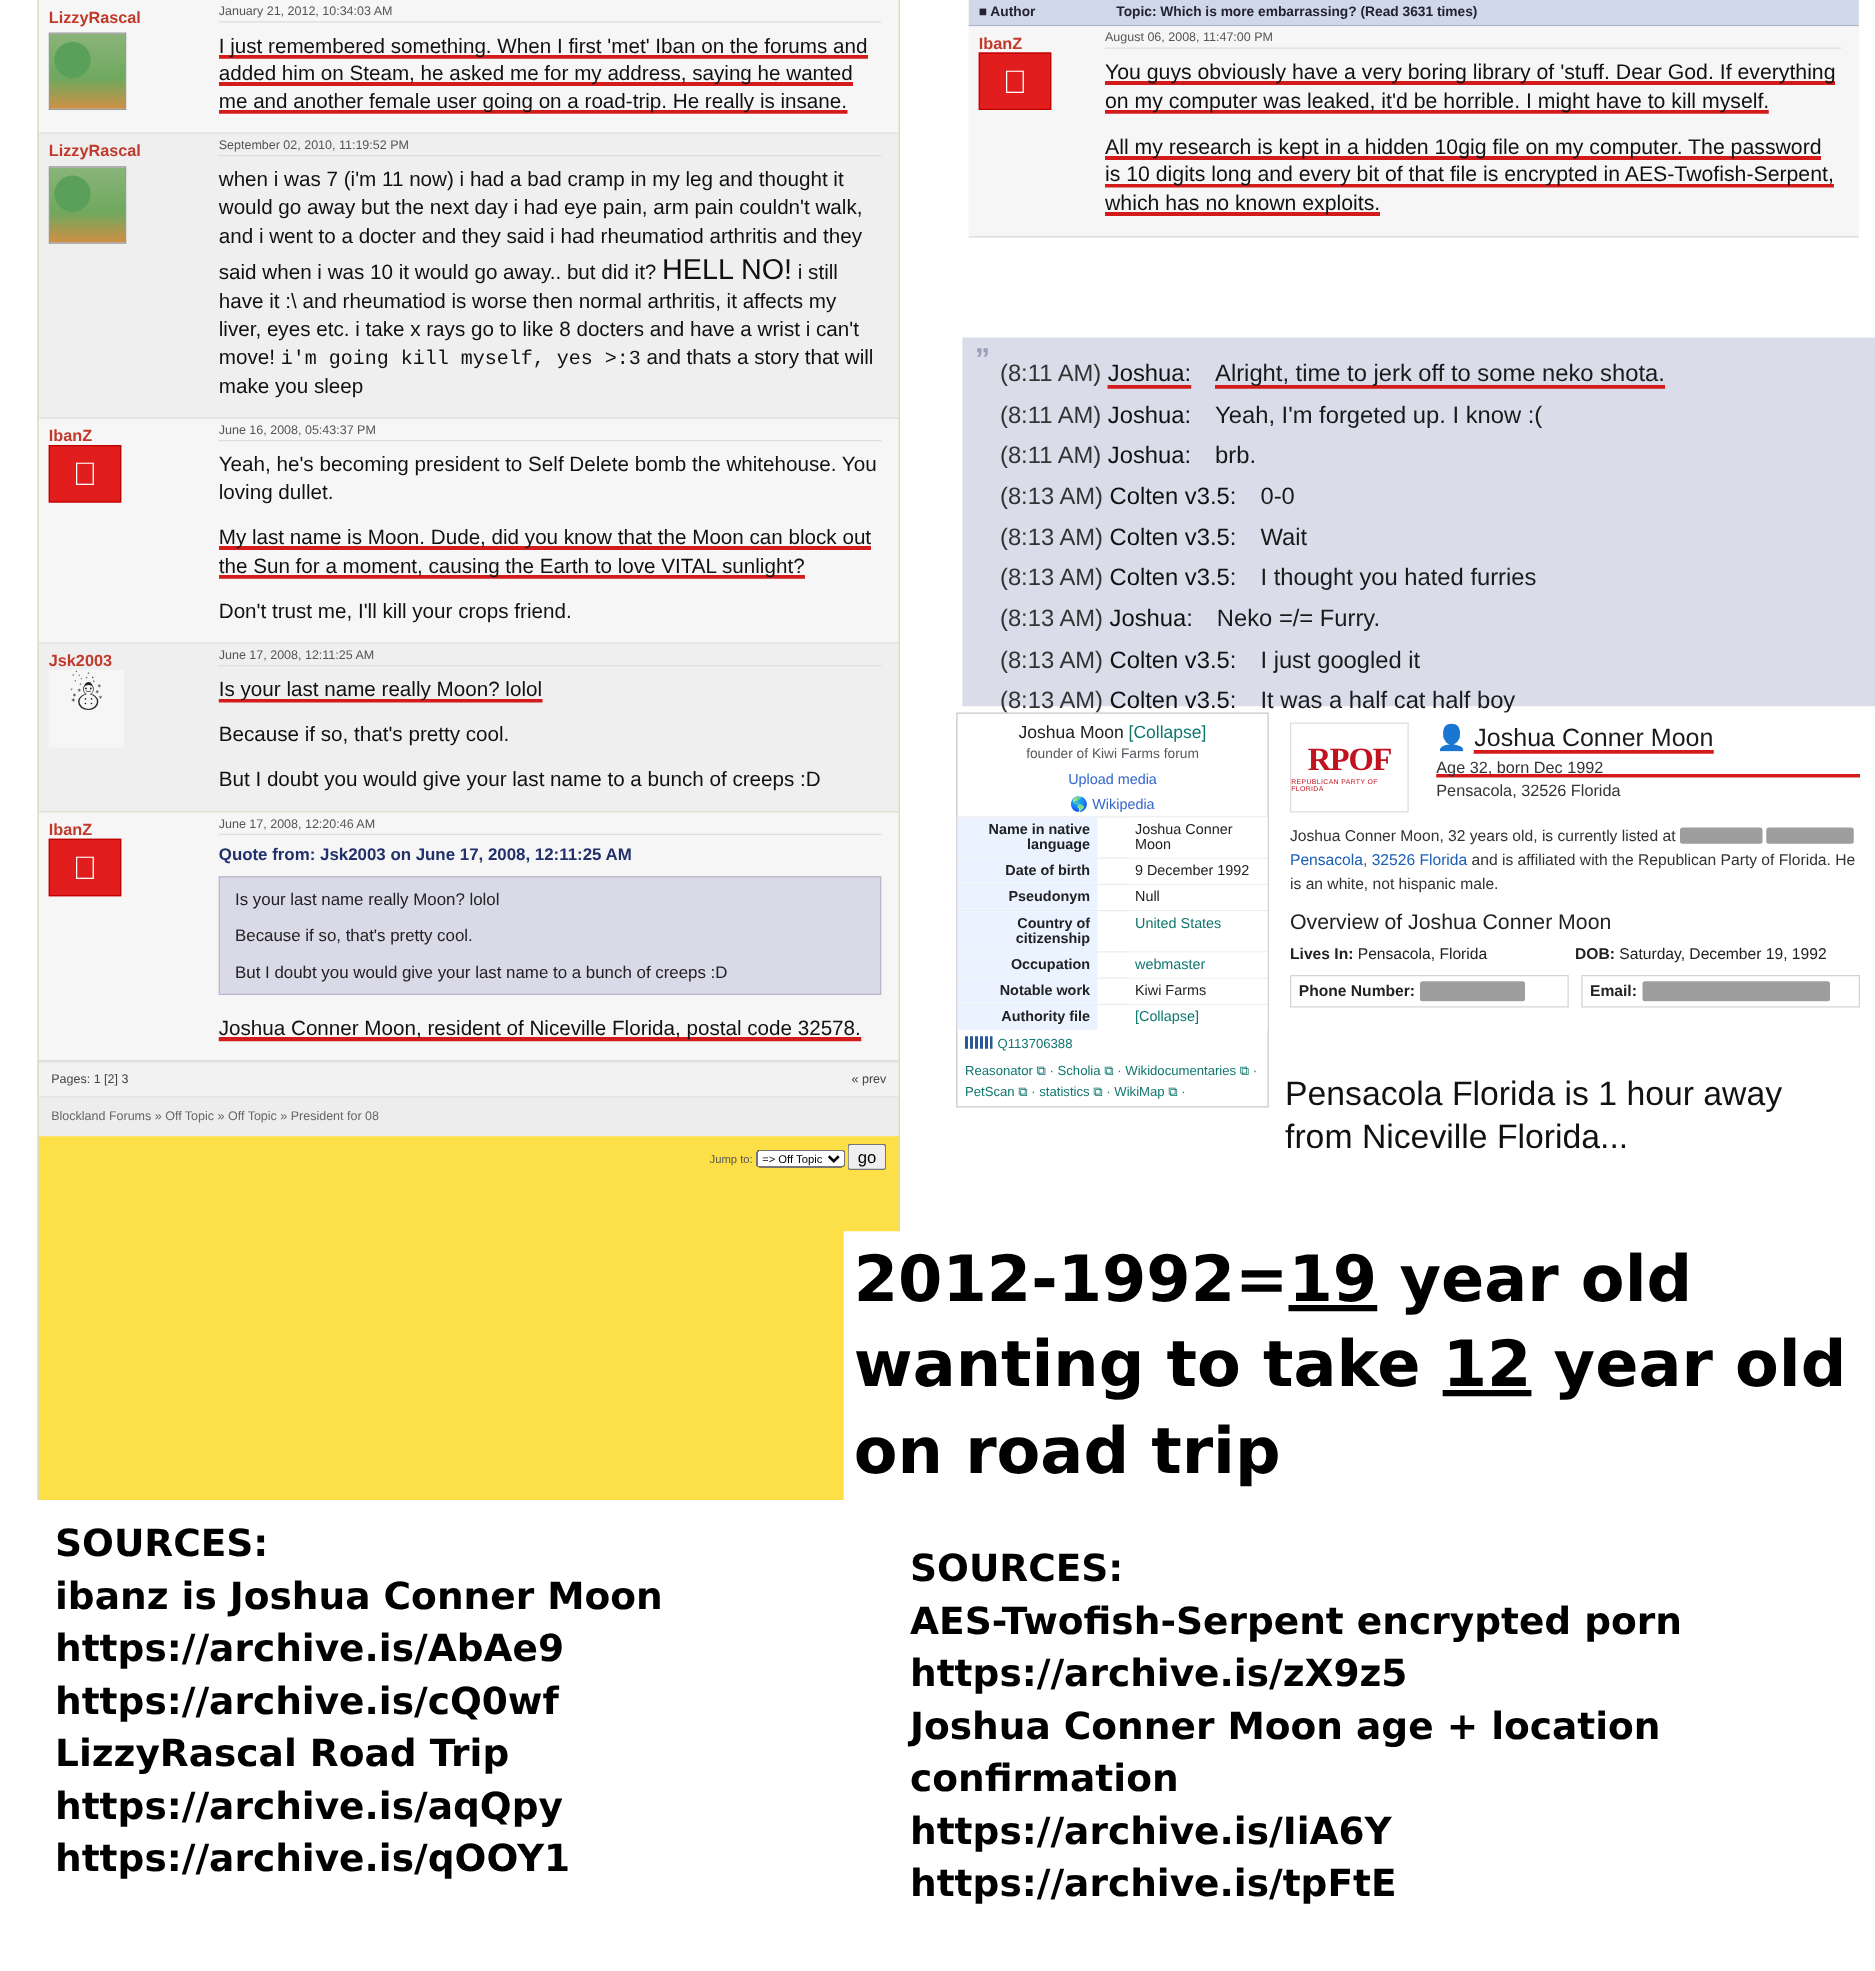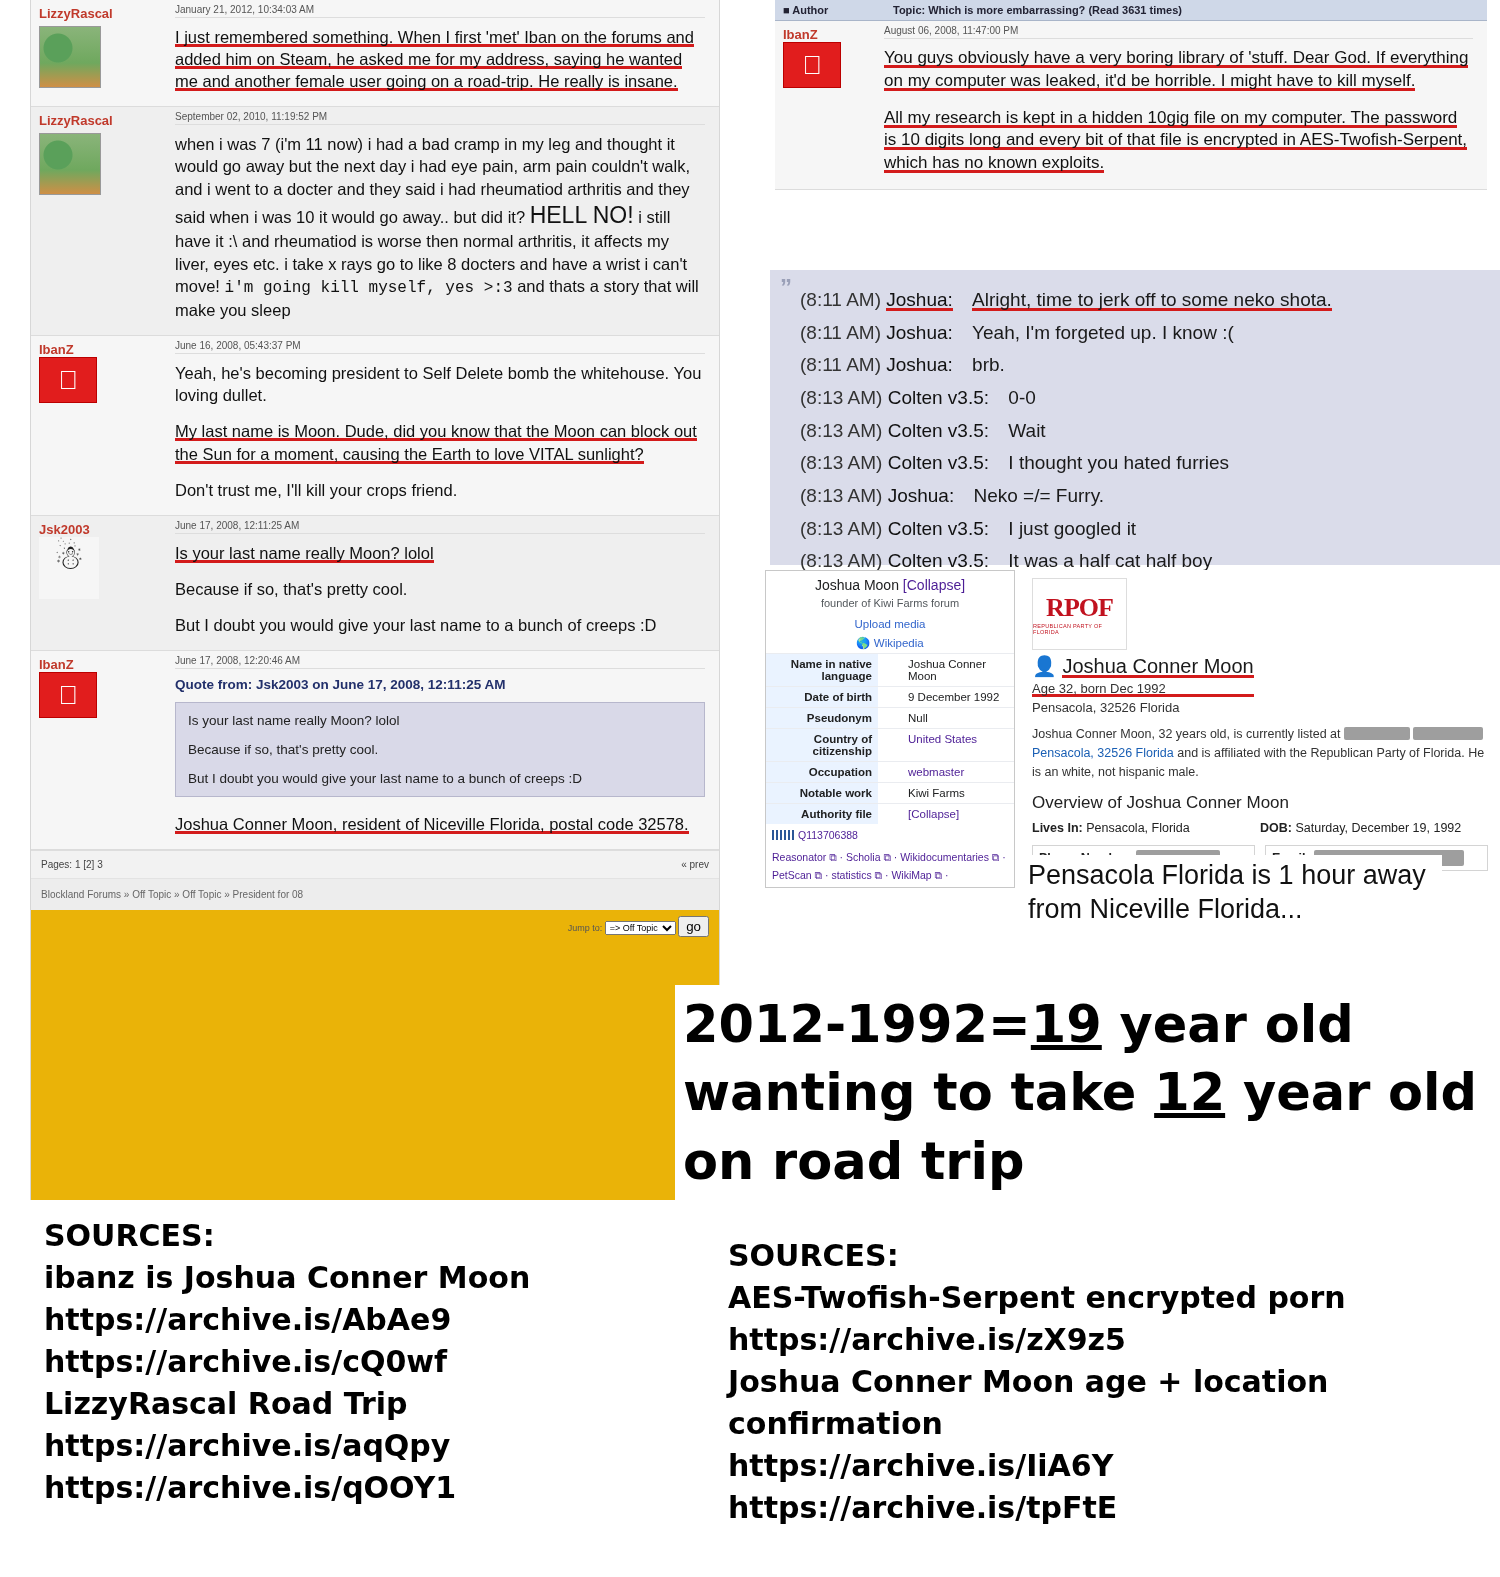--- a/index.html
+++ b/index.html
@@ -8,21 +8,21 @@
     width:1500px; height:1577px; position:relative;
     background:#ffffff;
     font-family:"Liberation Sans", sans-serif;
     overflow:hidden;
   }
   .abs { position:absolute; }
 
   
   #left-forum {
     left:30px; top:0; width:690px; height:1200px;
-    background:#eab308;
+    background:#fde047;
     border-left:1px solid #d7d7d7; border-right:1px solid #d7d7d7;
   }
   .post { display:flex; border-bottom:1px solid #dcdcdc; background:#f6f6f6; }
   .post.alt { background:#efefef; }
   .post-left { width:140px; padding:6px 8px 10px 8px; }
   .post-user { color:#c0392b; font-weight:bold; font-size:13px; }
   .avatar { width:62px; height:62px; margin-top:5px; border:1px solid #999; }
   .av-lizzy {
     background:
       radial-gradient(circle at 30% 35%, #5aa05a 0 14px, transparent 15px),
@@ -82,21 +82,21 @@
   #infobox {
     left:765px; top:570px; width:250px; background:#ffffff;
     border:1px solid #c8c8c8; font-size:11.5px; color:#202122;
   }
   .ib-title { text-align:center; font-size:14px; padding:6px 4px 4px 4px; }
   .ib-sub { text-align:center; color:#54595d; font-size:11px; padding-bottom:6px; }
   .ib-link { text-align:center; color:#3366cc; padding:3px 0; }
   .ib-row { display:flex; border-top:1px solid #eaecf0;gap:24px; }
   .ib-row .k { width:112px; text-align:right; padding:4px 6px; font-weight:bold; background:#eaf3ff; }
   .ib-row .v { flex:1; padding:4px 6px; background:#fff; }
-  .blue { color:#4c1d95; }
+  .blue { color:#0f766e; }
   .ib-foot { padding:5px 6px; color:#54595d; font-size:10.5px; }
   .barcode { display:inline-block; width:22px; height:10px;
     background:repeating-linear-gradient(90deg,#2b5797 0 2px,#fff 2px 4px); vertical-align:-1px; margin-right:4px;}
 
   
   #people {
     left:1020px; top:570px; width:480px; background:#ffffff; padding:8px 12px 10px 12px;
     color:#222;
   }
   .rp-logo { width:95px; height:72px; background:#fff; border:1px solid #ddd;
@@ -342,21 +342,21 @@
   </div>
   <div class="ib-foot">
     <span class="blue">Reasonator ⧉ · Scholia ⧉ · Wikidocumentaries ⧉ ·</span>
   </div>
   <div class="ib-foot" style="padding-top:0">
     <span class="blue">PetScan ⧉ · statistics ⧉ · WikiMap ⧉ ·</span>
   </div>
 </div>
 
 <div class="abs" id="people">
-  <div style="display:flex; gap:4px; align-items:flex-start;flex-direction:column;">
+  <div style="display:flex; gap:22px; align-items:flex-start;">
     <div class="rp-logo">
       <div class="rp-mark">RPOF</div>
       <div class="rp-sub">REPUBLICAN PARTY OF FLORIDA</div>
     </div>
     <div style="flex:1">
       <div class="p-name">
         <span>👤</span>
         <span class="mark">Joshua Conner Moon</span>
       </div>
       <div class="p-meta mark">Age 32, born Dec 1992</div>

